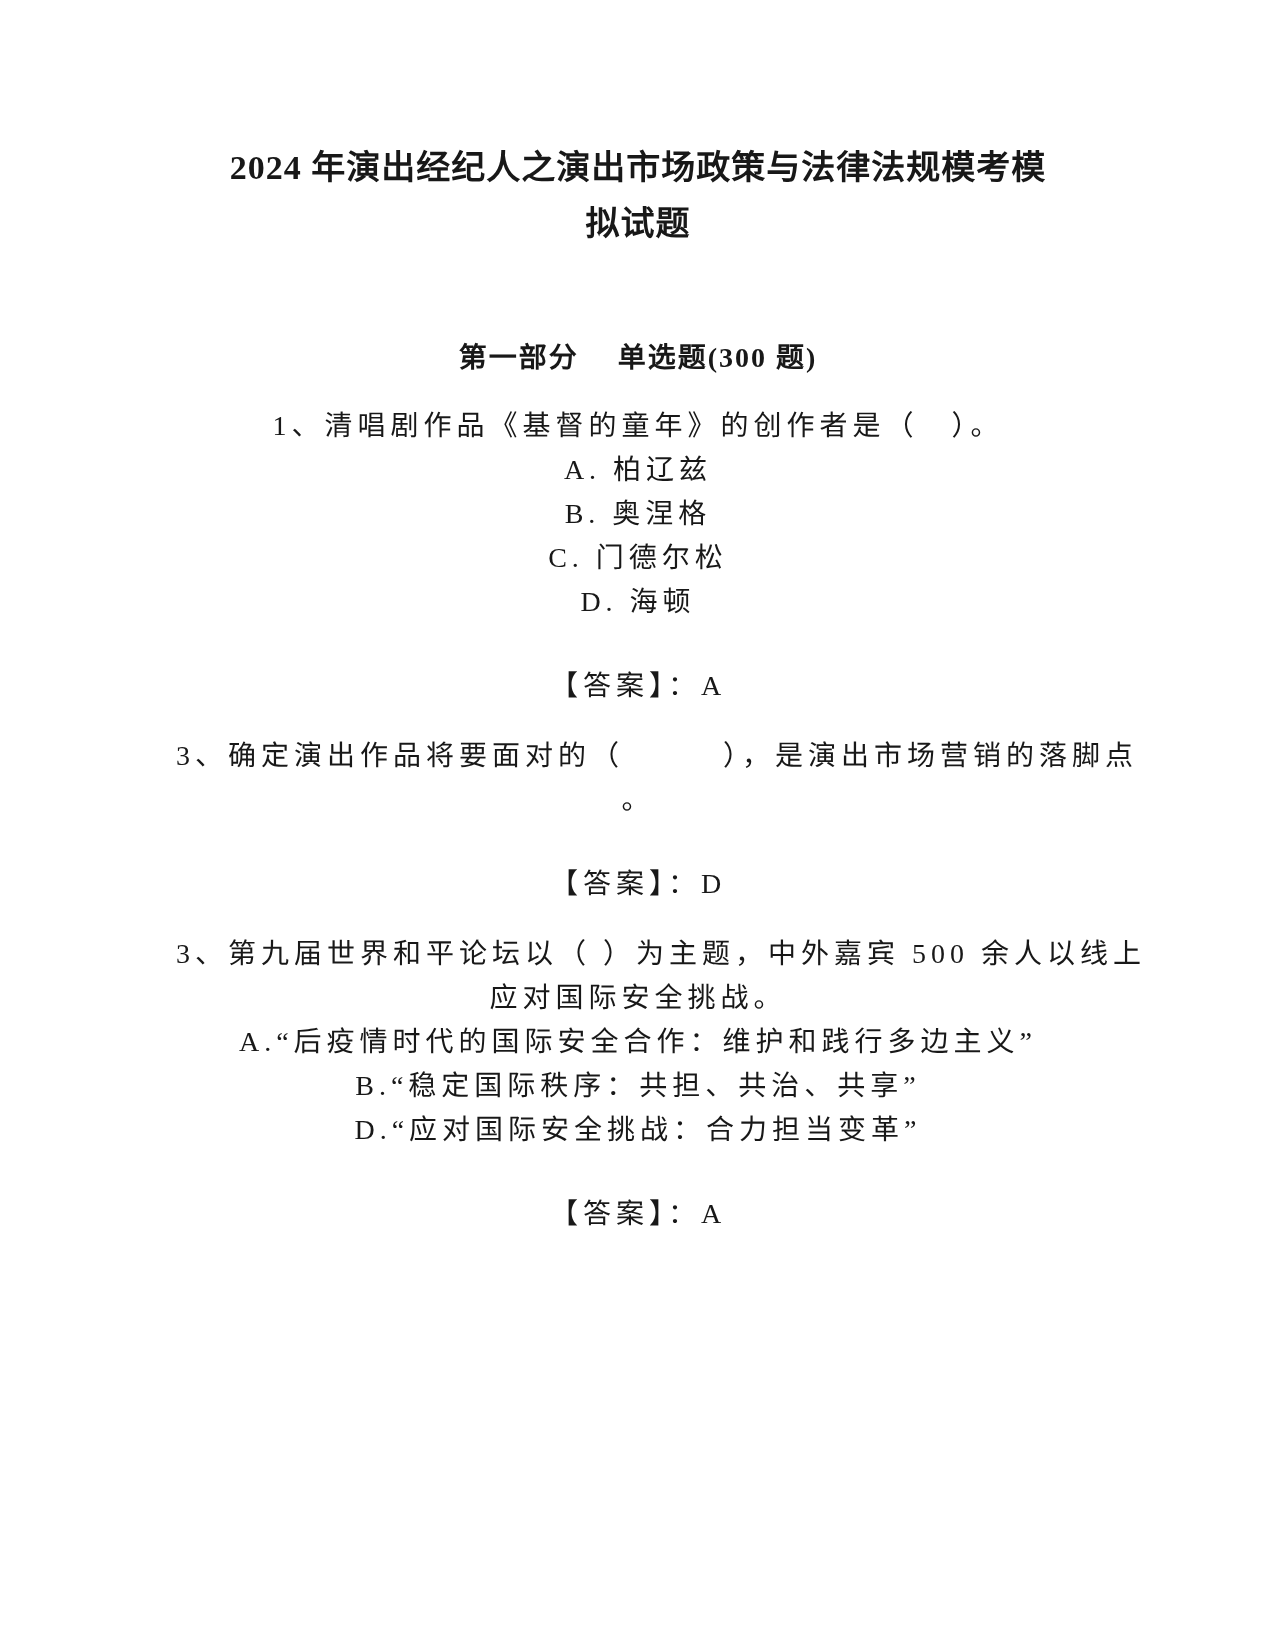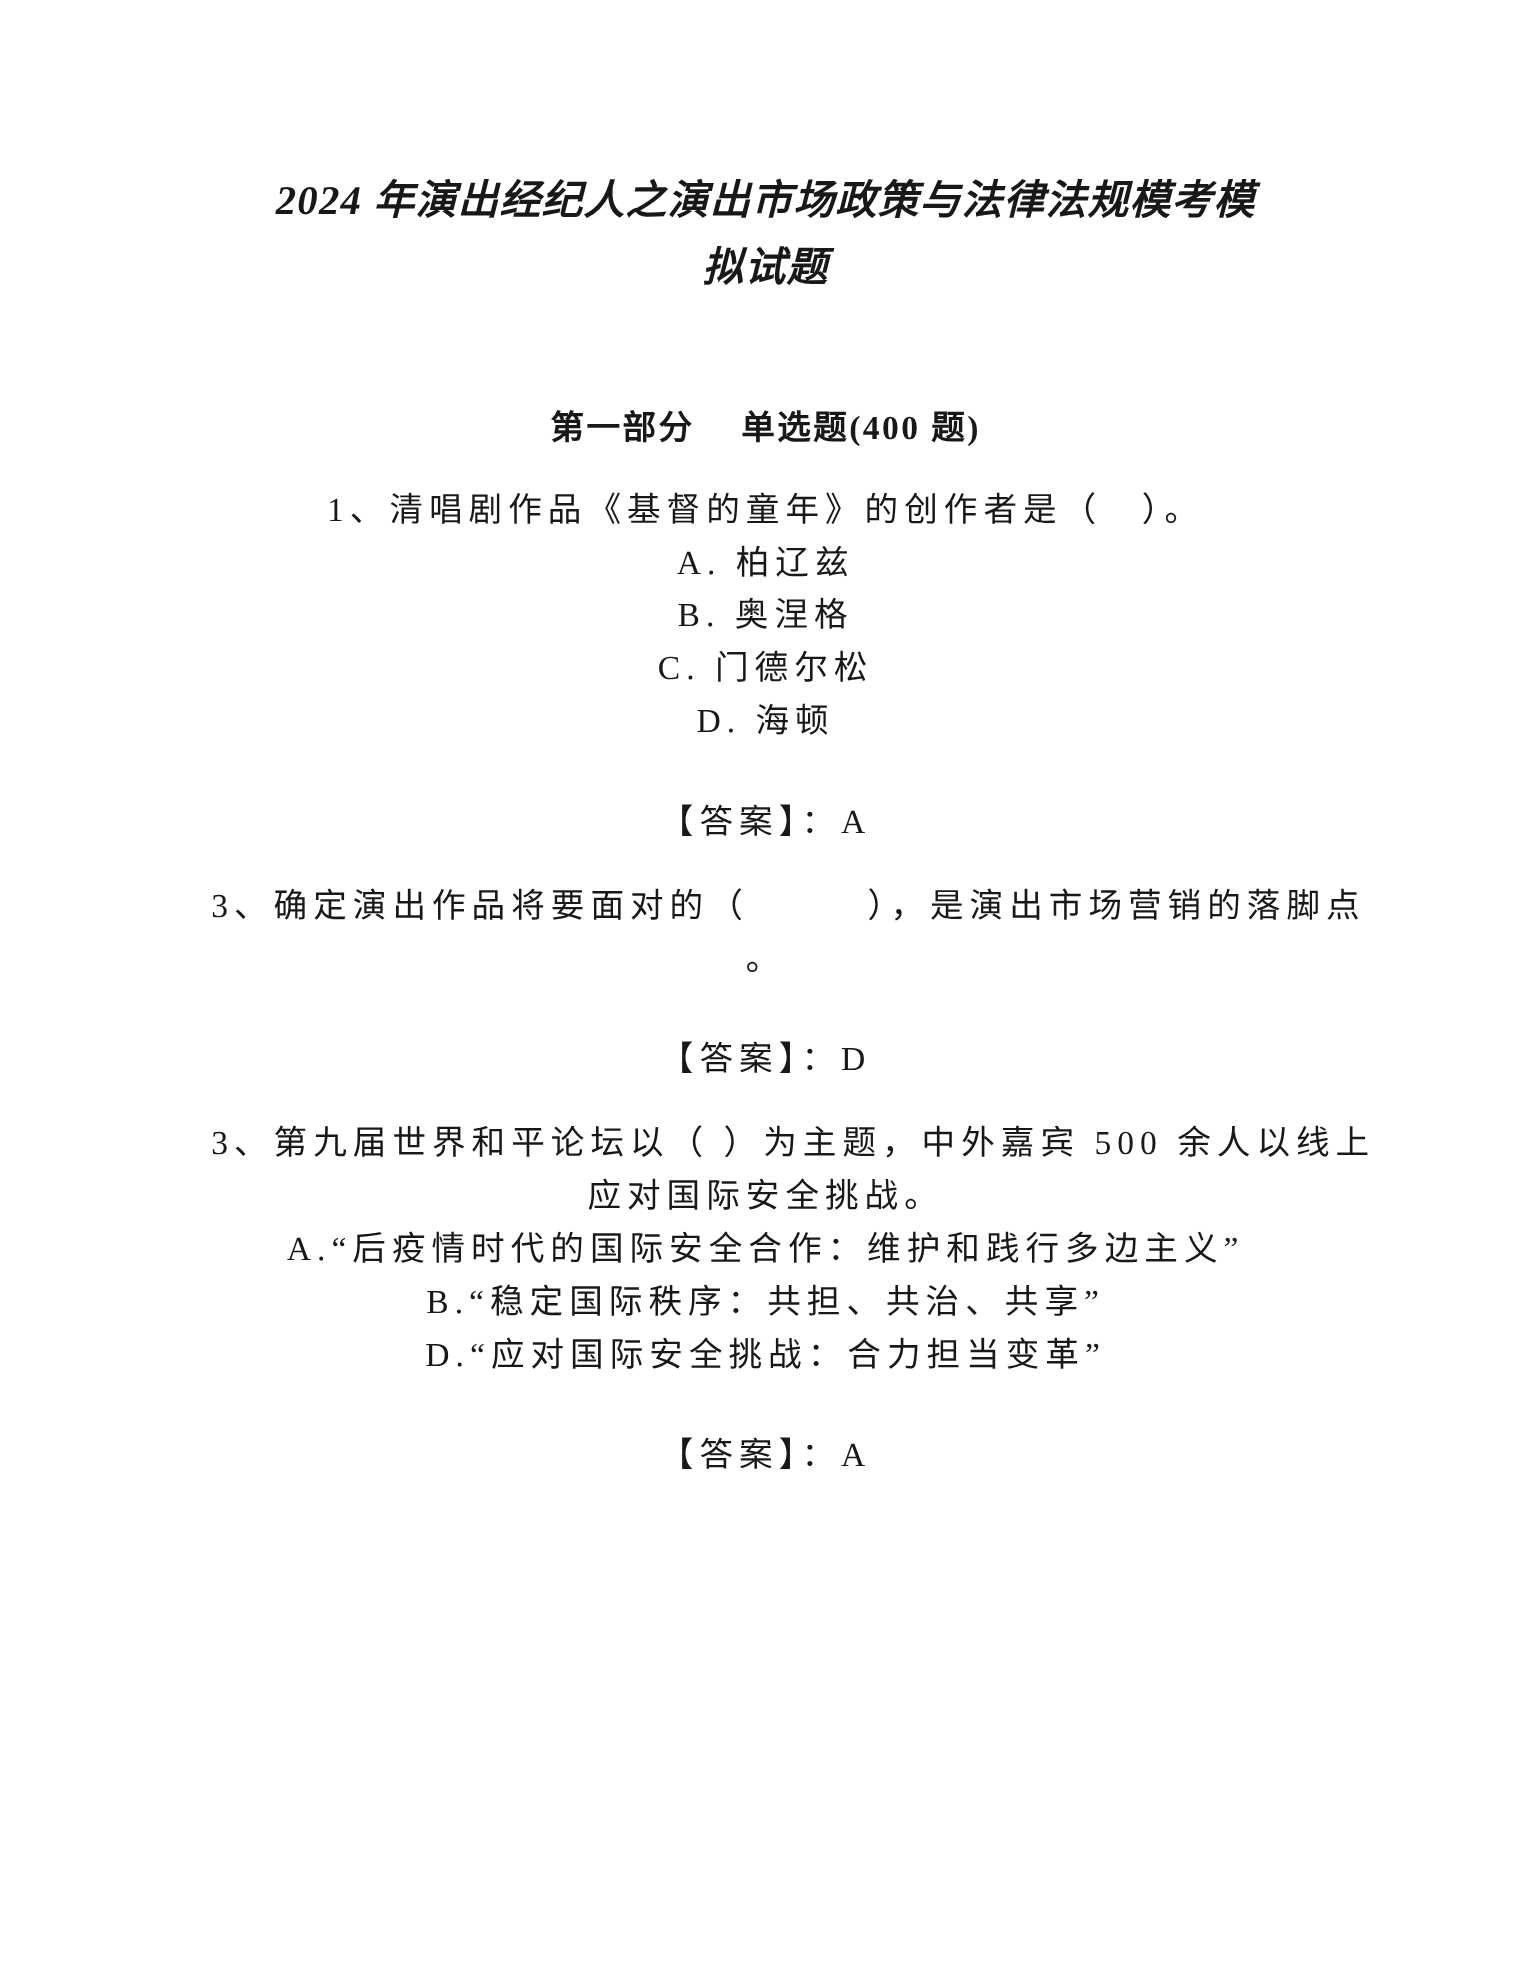--- a/index.html
+++ b/index.html
@@ -21,21 +21,20 @@
   .content {
     width: 924px;
   }
   .title {
     margin: 0;
     font-size: 34px;
     font-weight: 700;
     line-height: 56px;
     letter-spacing: 1px;
     text-align: center;
-    font-style: italic;
   }
   .section-heading {
     margin: 84px 0 0 0;
     font-size: 28px;
     font-weight: 700;
     line-height: 44px;
     letter-spacing: 2px;
     text-align: center;
   }
   .questions {
@@ -57,21 +56,21 @@
 <body>
 
 <div class="page">
   <div class="content">
 
     <h1 class="title">
       <div class="title-line">2024 年演出经纪人之演出市场政策与法律法规模考模</div>
       <div class="title-line">拟试题</div>
     </h1>
 
-    <h2 class="section-heading">第一部分　 单选题(400 题)</h2>
+    <h2 class="section-heading">第一部分　 单选题(300 题)</h2>
 
     <div class="questions">
 
       <section class="question">
         <div class="stem">
           <div class="line">1、清唱剧作品《基督的童年》的创作者是（　）。</div>
         </div>
         <div class="options">
           <div class="line">A. 柏辽兹</div>
           <div class="line">B. 奥涅格</div>

